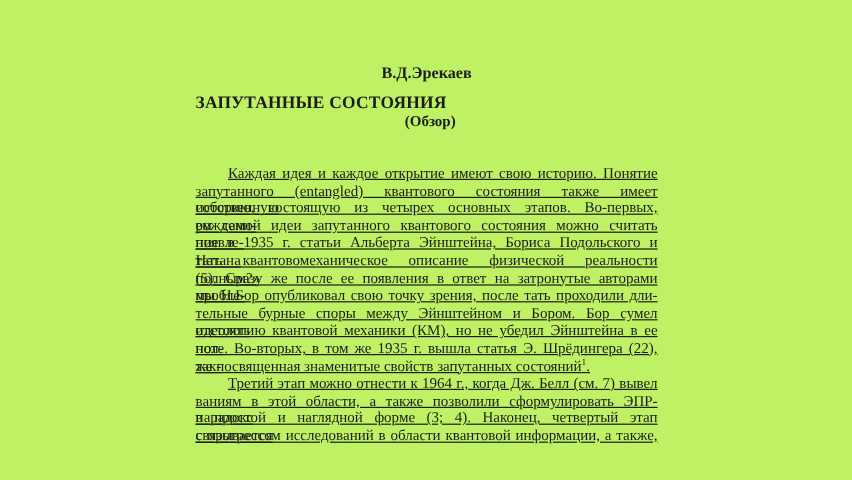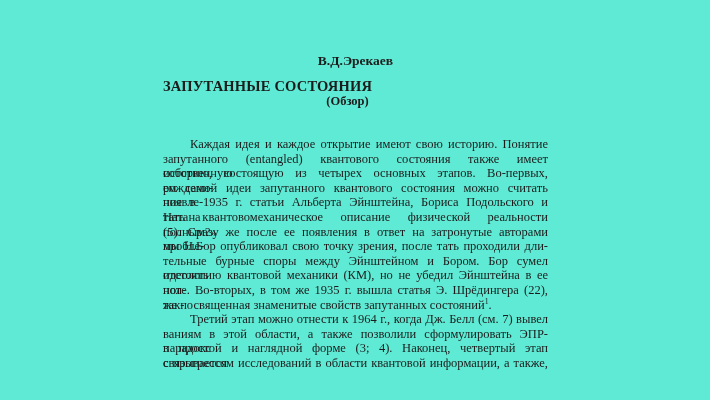--- a/index.html
+++ b/index.html
@@ -36,60 +36,61 @@
     left: 163px;
     width: 385px;
     font-weight: bold;
     font-size: 14.5px;
     line-height: 17px;
     letter-spacing: 0.2px;
   }
   .subtitle {
     position: absolute;
     top: 94px;
-    left: 155px;
+    left: 166px;
     width: 385px;
     text-align: center;
     font-weight: bold;
     font-size: 12.5px;
     line-height: 15px;
   }
   .doc-body {
     position: absolute;
     top: 137px;
     left: 163px;
     width: 385px;
     font-size: 12.5px;
     line-height: 14.6px;
   }
   .line {
     text-align: justify;
     text-align-last: justify;
     height: 14.6px;
     overflow: visible;
+    text-decoration: underline;
   }
   .line.indent {
     text-indent: 27px;
   }
   .line.left {
     text-align-last: left;
   }
   .line i {
     font-style: italic;
   }
   .line sup {
     font-size: 0.62em;
     line-height: 0;
     vertical-align: super;
   }
 </style>
 </head>
 <body style="background: rgb(255, 255, 255);">
 
-<div class="page" style="background: #5eead4; color: rgb(28, 28, 28);">
+<div class="page" style="background: #bef264; color: rgb(28, 28, 28);">
   <div class="author">В.Д.Эрекаев</div>
   <div class="title">ЗАПУТАННЫЕ СОСТОЯНИЯ</div>
   <div class="subtitle">(Обзор)</div>
   <div class="doc-body">
       <div class="para">
         <div class="line indent"><span>Каждая идея и каждое открытие имеют свою историю. Понятие</span></div>
         <div class="line"><span>запутанного (entangled) квантового состояния также имеет собственную</span></div>
         <div class="line"><span>историю, состоящую из четырех основных этапов. Во-первых, рождени-</span></div>
         <div class="line"><span>ем самой идеи запутанного квантового состояния можно считать появле-</span></div>
         <div class="line"><span>ние в 1935 г. статьи Альберта Эйнштейна, Бориса Подольского и Натана</span></div>

